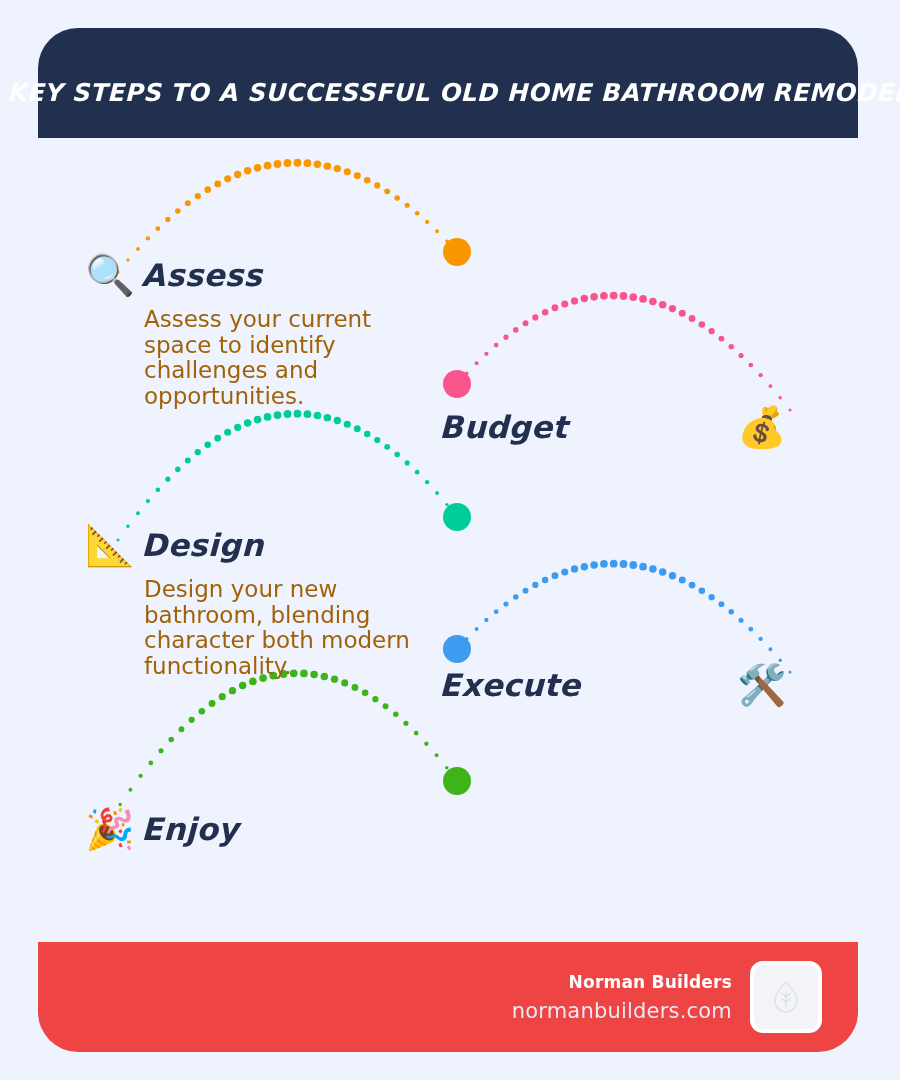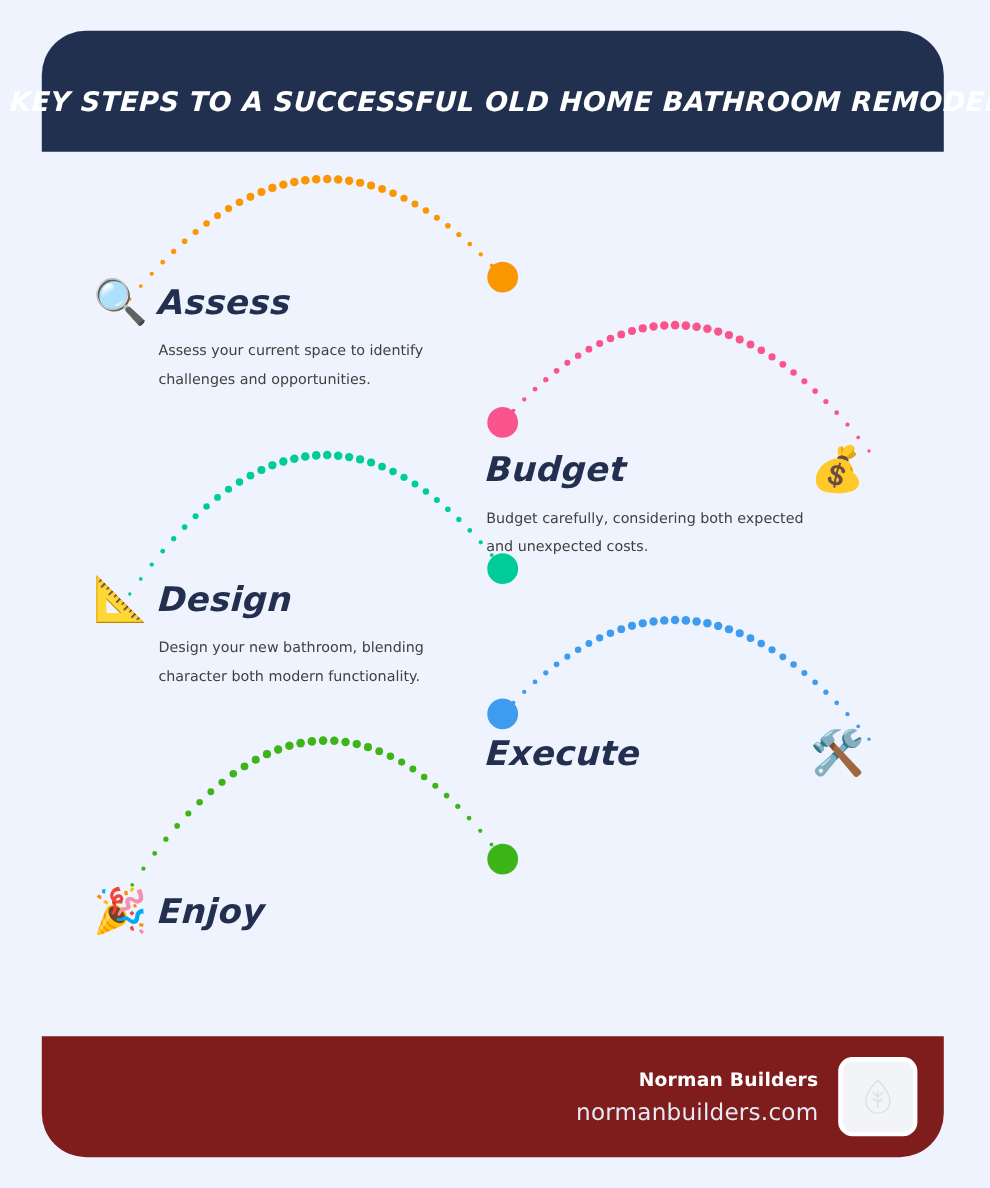--- a/index.html
+++ b/index.html
@@ -77,23 +77,23 @@
     color: #232f4e;
     font-family: "DejaVu Sans", sans-serif;
     font-size: 31px;
     font-weight: 700;
     font-style: italic;
     letter-spacing: 0.3px;
     transform: skewX(-4deg);
     white-space: nowrap;
   }
   .step-body {
-    color: #404040;
-    font-family: "DejaVu Sans", sans-serif;
-    font-size: 13px;
+    color: #a16207;
+    font-family: "DejaVu Sans", sans-serif;
+    font-size: 23px;
     line-height: 25.5px;
     font-weight: 400;
     width: 290px;
   }
 
   
   .step.left .step-body { margin-left: 62px; margin-top: 5px; }
   
   .step.right .step-head {
     display: flex;
@@ -111,26 +111,26 @@
   #step-execute { left: 442px; top: 658px; }
   #step-enjoy   { left: 82px;  top: 802px; }
 
   
   .footer-bar {
     position: absolute;
     left: 38px;
     top: 942px;
     width: 820px;
     height: 110px;
-    background: #7f1d1d;
+    background: #ef4444;
     border-radius: 0 0 40px 40px;
     display: flex;
     align-items: center;
     justify-content: flex-end;
-    padding-right: 24px;
+    padding-right: 36px;
     box-sizing: border-box;
   }
   .brand-block {
     text-align: right;
     margin-right: 18px;
   }
   .brand-name {
     color: #ffffff;
     font-family: "DejaVu Sans", sans-serif;
     font-size: 17px;
@@ -366,21 +366,20 @@
       <div class="step-title">Assess</div>
     </div>
     <div class="step-body">Assess your current space to identify challenges and opportunities.</div>
   </div>
 
   <div class="step right" id="step-budget">
     <div class="step-head">
       <div class="step-title">Budget</div>
       <div class="step-emoji">💰</div>
     </div>
-    <div class="step-body">Budget carefully, considering both expected and unexpected costs.</div>
   </div>
 
   <div class="step left" id="step-design">
     <div class="step-head">
       <div class="step-emoji">📐</div>
       <div class="step-title">Design</div>
     </div>
     <div class="step-body">Design your new bathroom, blending character both modern functionality.</div>
   </div>
 

